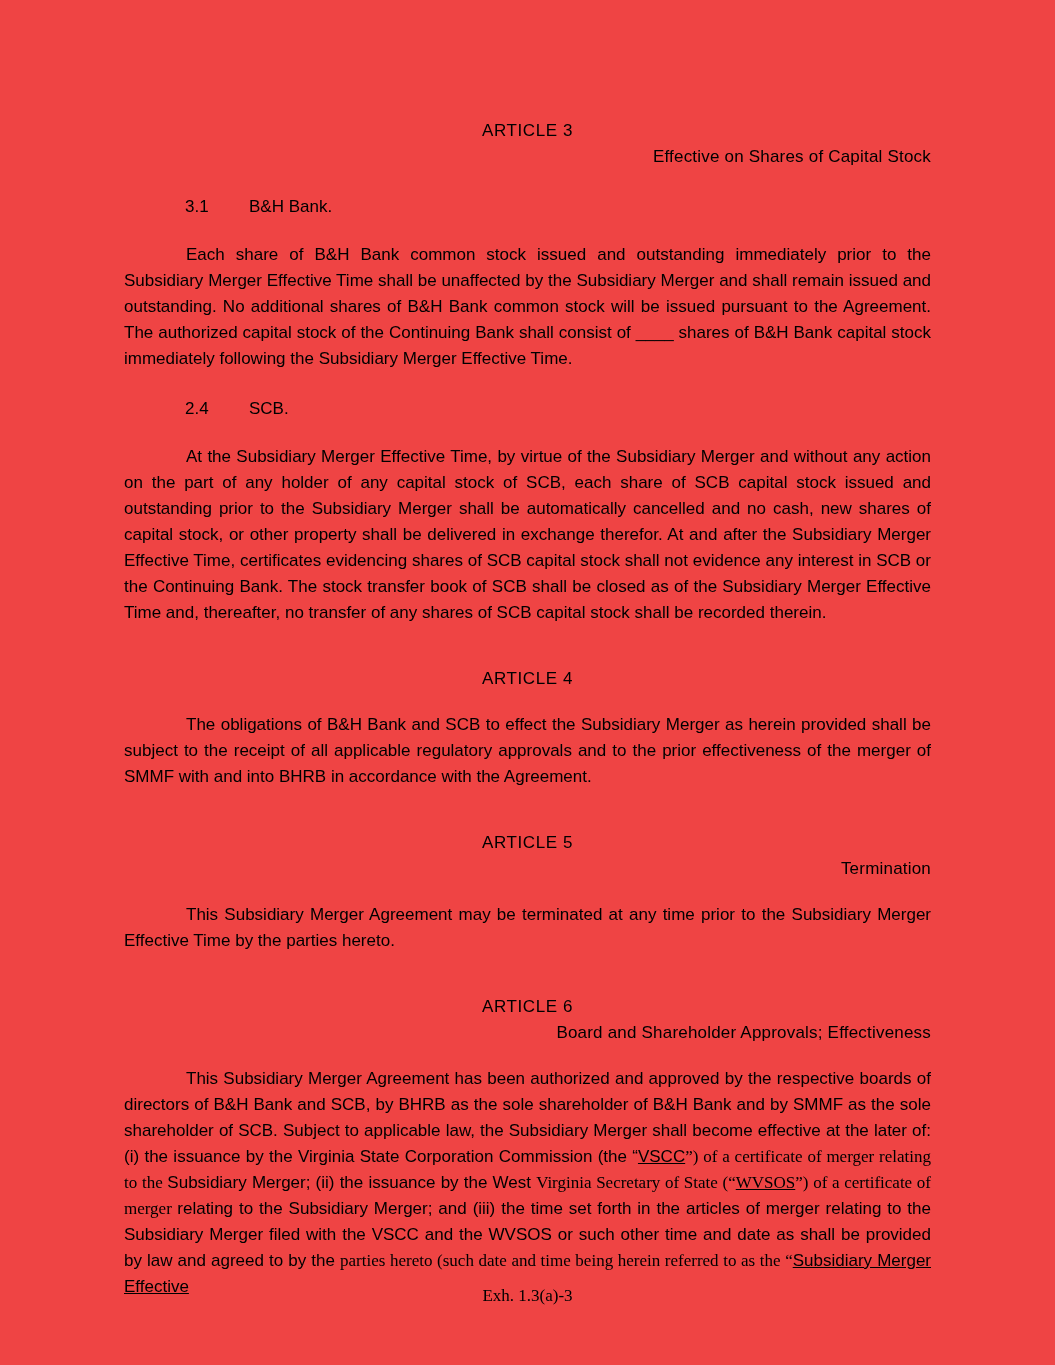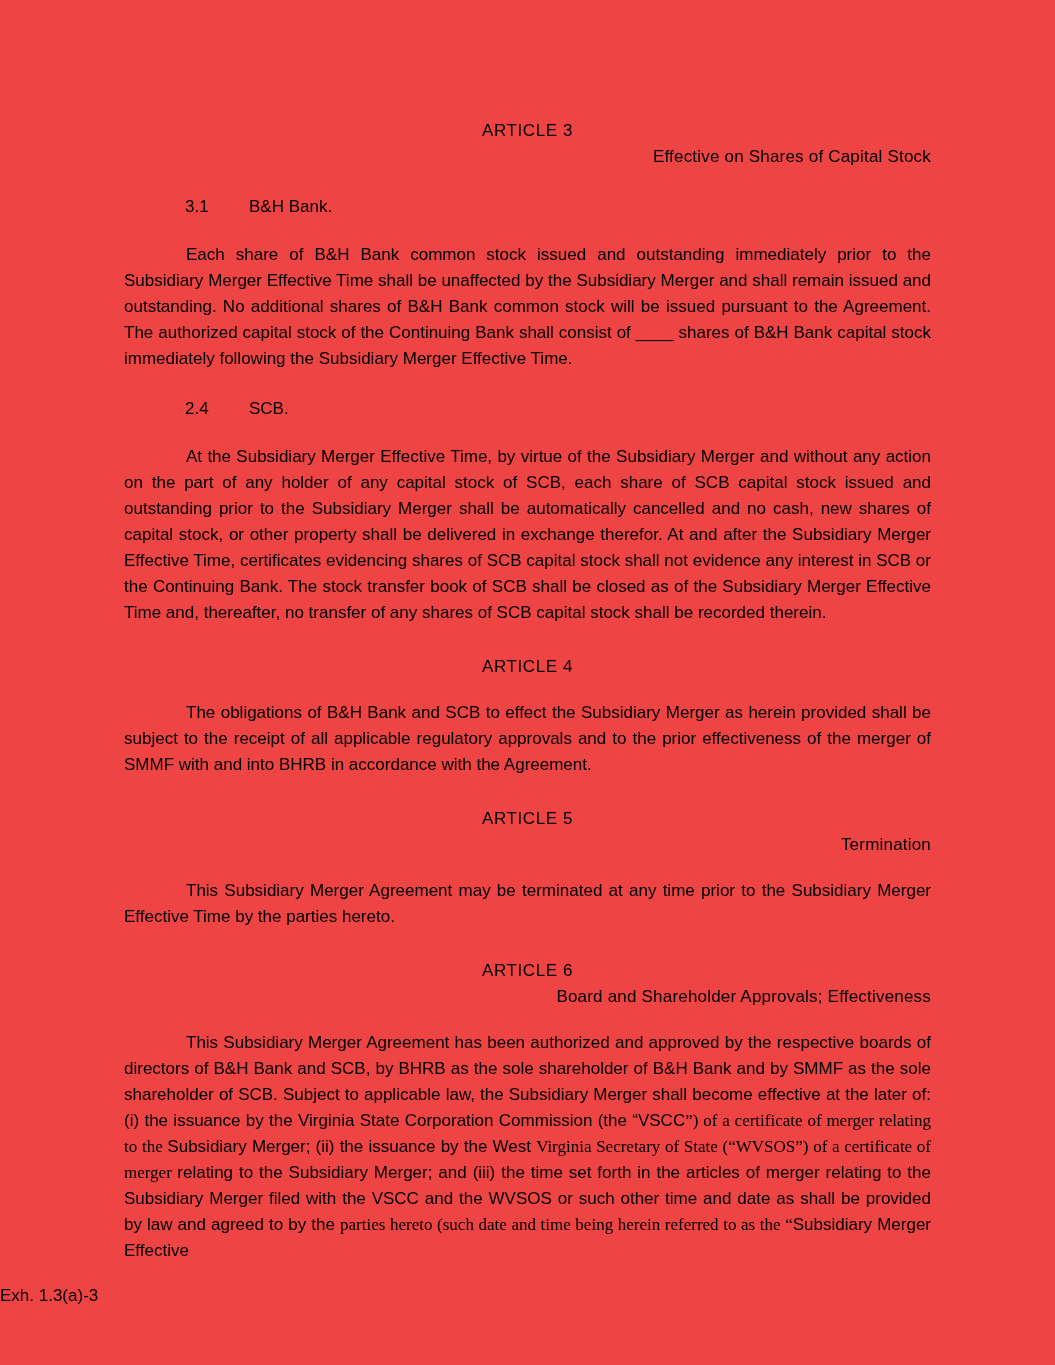--- a/index.html
+++ b/index.html
@@ -17,21 +17,21 @@
     font-family: "Liberation Sans", sans-serif;
     font-size: 17px;
     line-height: 26px;
     box-sizing: border-box;
   }
   .content {
     padding: 118px 124px 0 124px;
   }
   .article-header {
     text-align: center;
-    margin-top: 28px;
+    margin-top: 40px;
     margin-bottom: 20px;
   }
   .article-header:first-child {
     margin-top: 0;
   }
   .article-title {
     letter-spacing: 0.6px;
   }
   .article-subtitle {
     letter-spacing: 0.2px;
@@ -44,30 +44,32 @@
   .section-num {
     display: inline-block;
     width: 64px;
   }
   p.body-para {
     margin: 12px 0 24px 0;
     text-align: justify;
     text-indent: 62px;
   }
   .u {
+    text-decoration: underline;
   }
   .serif {
     font-family: "Liberation Serif", serif;
   }
   .page-footer {
     position: absolute;
     left: 0;
     bottom: 56px;
     width: 100%;
-    text-align: left;
+    text-align: center;
+    font-family: Liberation Serif, serif;
   }
 </style>
 </head>
 <body>
 
 <div class="page">
   <div class="content">
 
     <div class="article-header">
       <div class="article-title">ARTICLE 3</div>

